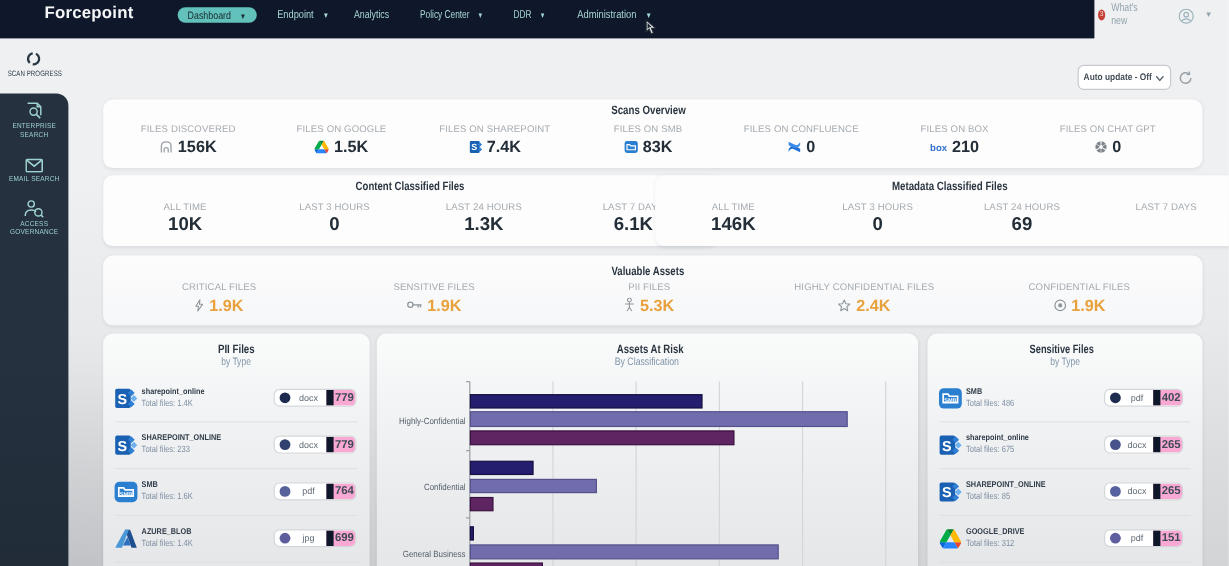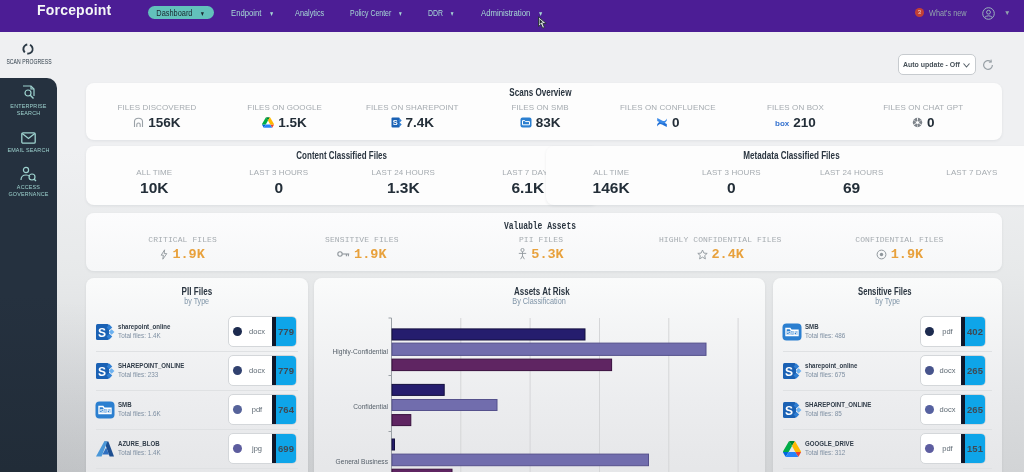--- a/index.html
+++ b/index.html
@@ -3,21 +3,21 @@
 <meta charset="utf-8">
 <style>
   * { margin:0; padding:0; box-sizing:border-box; }
   html,body { width:1024px; height:472px; overflow:hidden; }
   body { font-family:"Liberation Sans", sans-serif; position:relative;
     background: radial-gradient(ellipse 600px 280px at 3% 105%, rgba(25,32,40,0.11), rgba(25,32,40,0) 70%),
                 linear-gradient(180deg,#eff0f2 0%,#eff0f2 32%,#e7e9ea 58%,#dadcde 82%,#d2d4d6 100%); }
   .abs { position:absolute; }
 
   
-  #header { position:absolute; left:0; top:0; width:1024px; height:32px; background:#4c1d95; }
+  #header { position:absolute; left:0; top:0; width:912px; height:32px; background:#0f172a; }
   #logo { position:absolute; left:37px; top:2px; color:#f4f6f7; font-size:14px; font-weight:bold; letter-spacing:0.2px; }
   .nav { position:absolute; top:0; height:25px; display:flex; align-items:center; color:#a7d9d5; font-size:9.5px; }
   .caret { font-size:6.5px; margin-left:4px; position:relative; top:0px; }
   .sx { display:inline-block; }
   #pill { position:absolute; left:148px; top:6px; width:66px; height:13px; border-radius:7px; background:#62c1bb; color:#19282f; font-size:9px; display:flex; align-items:center; justify-content:center; }
   #pill .caret { color:#19282f; }
   #whatsnew { position:absolute; top:0; height:24px; left:915px; display:flex; align-items:center; }
   #badge { width:9px; height:9px; border-radius:50%; background:#c24035; color:#f3d5d0; font-size:6px; display:flex; align-items:center; justify-content:center; margin-right:5px; }
   #wn-text { color:#93a5ad; font-size:9.5px; }
 
@@ -43,25 +43,25 @@
   
   .bcard { background:linear-gradient(180deg,#fafbfb 0%,#f3f4f5 25%,#ecedef 55%,#e7e8ea 80%,#e4e5e7 100%); }
   .btitle { text-align:center; font-weight:bold; font-size:10px; color:#2a3540; margin-top:8px; }
   .bsub { text-align:center; font-size:9px; color:#7f94a7; margin-top:-1px; }
   .frow { position:absolute; left:0; width:100%; height:39px; display:flex; align-items:center; padding-left:9px; }
   .fsep { position:absolute; left:10px; right:10px; height:1px; background:#dfe1e3; }
   .fico { width:20px; height:20px; flex:none; }
   .ftxt { margin-left:3px; }
   .fname { font-size:7px; font-weight:bold; color:#303c49; transform:scaleX(0.87); transform-origin:left center; white-space:nowrap; }
   .ftot { font-size:7.5px; color:#7e8fa2; margin-top:1px; transform:scaleX(0.84); transform-origin:left center; white-space:nowrap; }
-  .pill2 { position:absolute; right:11px; width:69px; height:31px; border:1px solid #d4d7da; background:#fff; border-radius:5px; display:flex; align-items:center; overflow:hidden; }
+  .pill2 { position:absolute; right:11px; width:69px; height:15px; border:1px solid #d4d7da; background:#fff; border-radius:5px; display:flex; align-items:center; overflow:hidden; }
   .dot { width:9px; height:9px; border-radius:50%; margin-left:4px; flex:none; }
   .ptype { flex:1; text-align:center; font-size:7.5px; color:#5f6a74; }
   #senscard .pill2 { right:16px; width:66px; }
-  .pcount { width:24px; height:100%; background:#0ea5e9; border-left:4px solid #0f172a; font-size:9.5px; font-weight:bold; color:#3f4a55; display:flex; align-items:center; justify-content:center; }
+  .pcount { width:24px; height:100%; background:#f9a8d4; border-left:6px solid #0f172a; font-size:9.5px; font-weight:bold; color:#3f4a55; display:flex; align-items:center; justify-content:center; }
 </style>
 </head>
 <body>
 
 <div id="header">
   <div id="logo">Forcepoint</div>
   <div id="pill">
       <span class="sx" style="transform:scaleX(0.82);">Dashboard&nbsp;&nbsp;<span class="caret">▼</span></span>
     </div>
   <div class="nav" style="left:231px;">
@@ -233,21 +233,21 @@
     <div class="col">
         <div class="lbl">LAST 24 HOURS</div>
         <div class="val val2">69</div>
       </div>
     <div class="col">
         <div class="lbl">LAST 7 DAYS</div>
       </div>
   </div>
 </div>
 
-<div class="card" style="left:86px;top:213px;width:916px;height:58px;background:linear-gradient(180deg,#fcfcfd,#f6f7f8);font-family:Liberation Mono, monospace;">
+<div class="card" style="left:86px;top:213px;width:916px;height:58px;background:linear-gradient(180deg,#fcfcfd,#f6f7f8);">
   <div class="ctitle" style="margin-top:8px;position:relative;left:-4px;"><span class="sx" style="transform:scaleX(0.8);">Valuable Assets</span></div>
   <div class="cols" style="margin-top:2.5px;padding:0 13px 0 7px;">
     <div class="col">
         <div class="lbl">CRITICAL FILES</div>
         <div class="val valo"><svg width="8" height="11" viewBox="0 0 8 11">
             <path d="M4.6 0.8 L1.2 6.2 H3.4 L2.8 10.2 L6.8 4.6 H4.2 Z" fill="none" stroke="#8f969c" stroke-width="0.9" stroke-linejoin="round"></path>
           </svg>1.9K</div>
       </div>
     <div class="col">
         <div class="lbl">SENSITIVE FILES</div>

